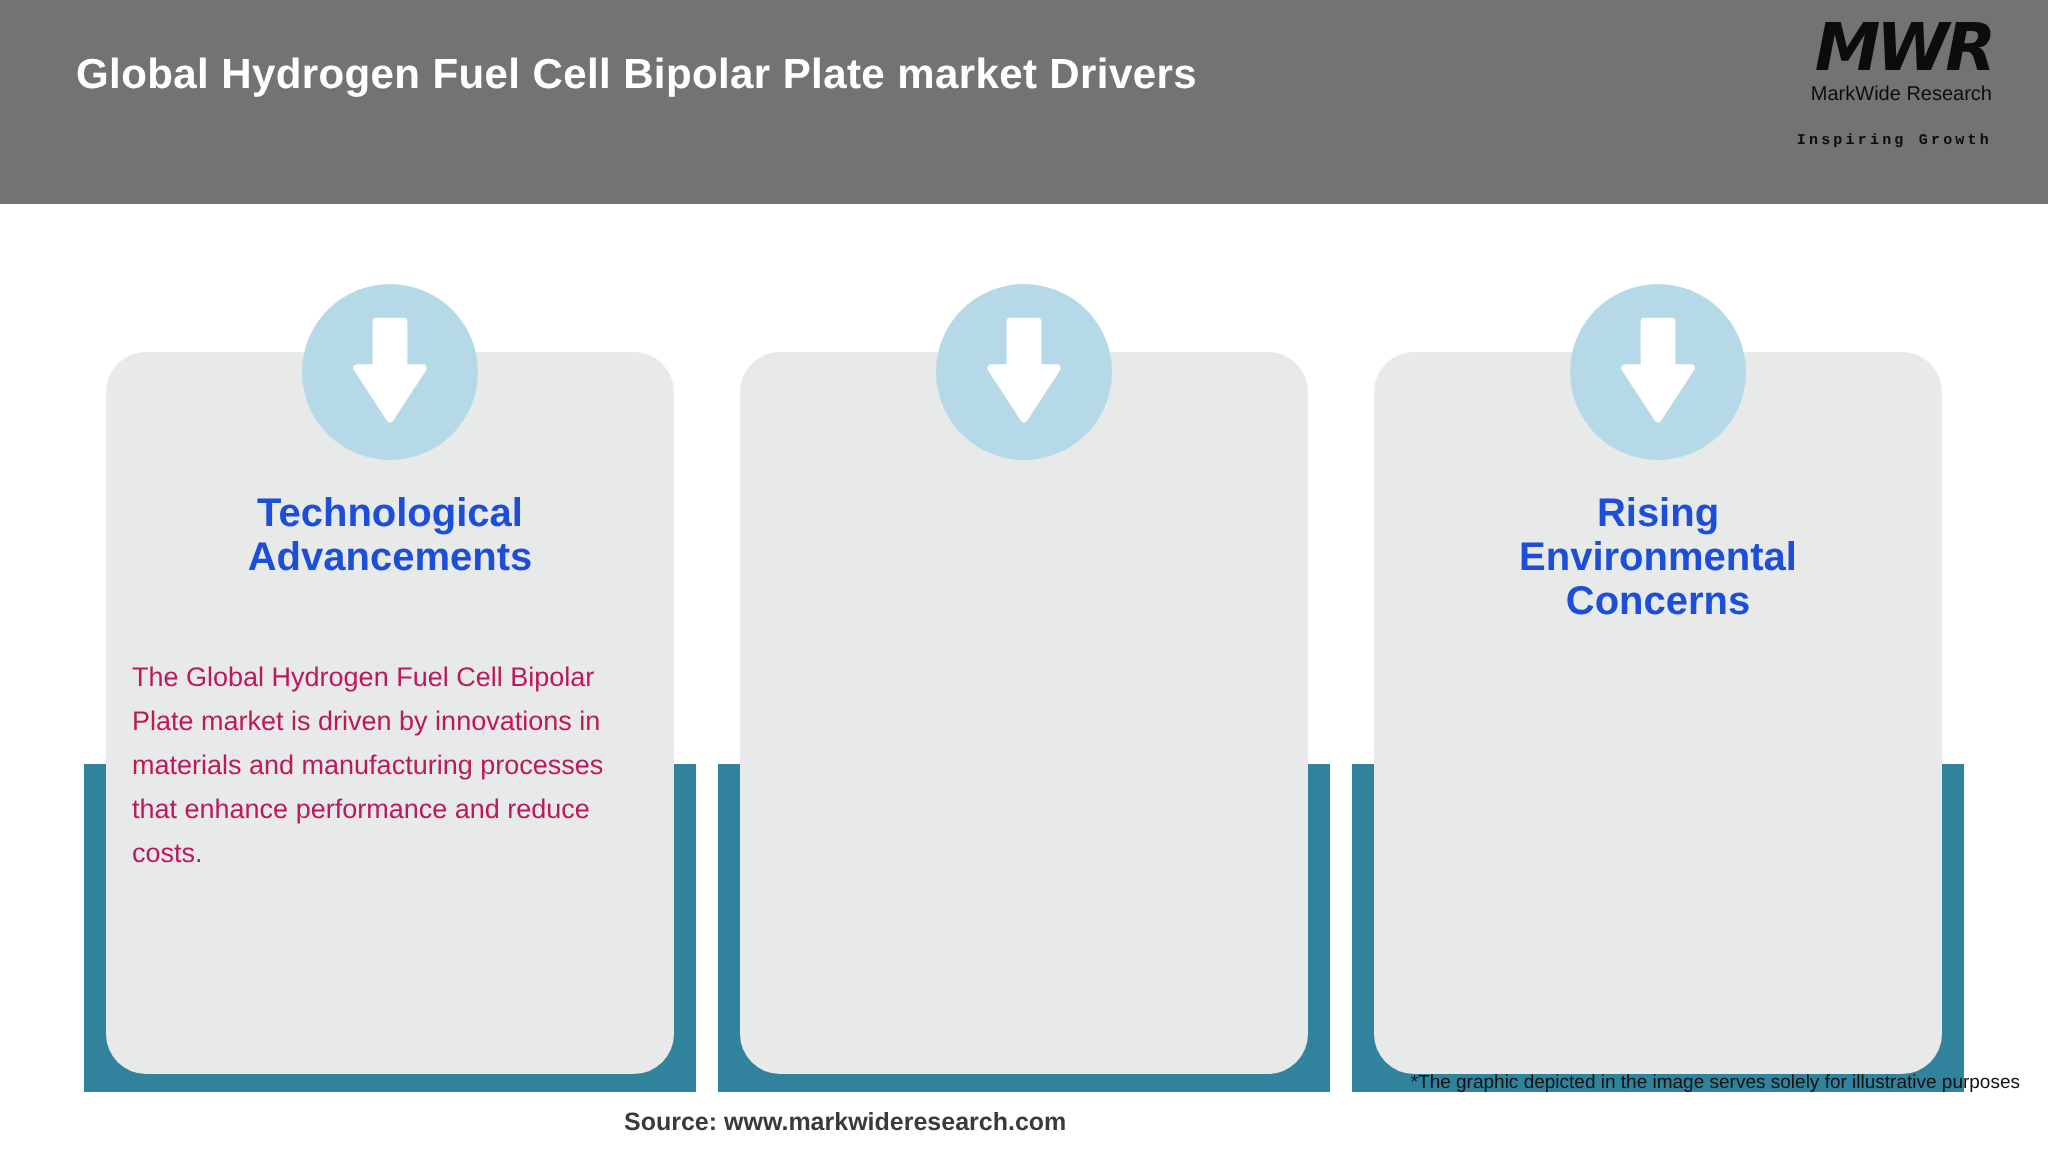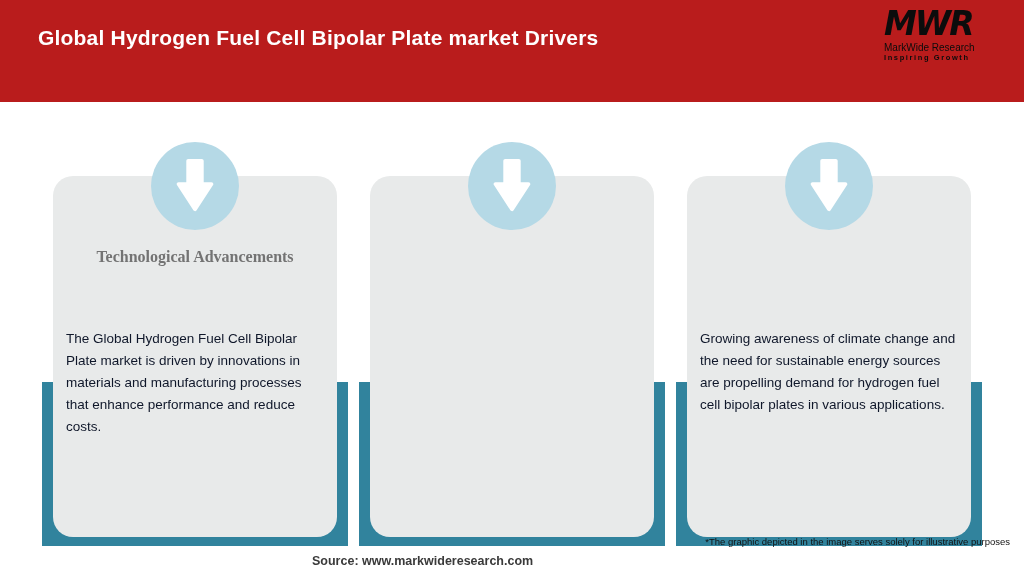--- a/index.html
+++ b/index.html
@@ -2,57 +2,57 @@
 <html><head>
 <meta charset="utf-8">
 <style>
   html,body { margin:0; padding:0; background:#ffffff; }
   .canvas {
     position:relative; width:1024px; height:576px; background:#ffffff;
     font-family:"Liberation Sans", sans-serif; overflow:hidden;
   }
 
   
-  .header { position:absolute; top:0; left:0; width:1024px; height:102px; background:#b91c1c; }
+  .header { position:absolute; top:0; left:0; width:1024px; height:102px; background:#737373; }
   .header-title {
     position:absolute; left:38px; top:26px; color:#ffffff;
     font-size:21px; font-weight:bold; letter-spacing:0.2px;
   }
-  .logo { position:absolute; top:6px; right:16px; width:124px; text-align:left; color:#0c0c0c; }
+  .logo { position:absolute; top:6px; right:28px; width:124px; text-align:right; color:#0c0c0c; }
   .logo-acronym {
     font-size:33px; font-weight:800; font-style:italic; letter-spacing:-2px;
     line-height:36px; font-family:"DejaVu Sans", sans-serif;
   }
   .logo-name { font-size:10px; font-weight:normal; line-height:11px; }
-  .logo-tagline { font-size:7.5px; font-weight:bold; letter-spacing:1.6px; line-height:9px; margin-top:0; }
+  .logo-tagline { font-size:7.5px; font-weight:bold; letter-spacing:1.6px; line-height:9px; margin-top:14px;font-family:Liberation Mono, monospace; }
 
   
   .card-group { position:absolute; top:0; width:284px; height:576px; }
   .g1 { left:53px; } .g2 { left:370px; } .g3 { left:687px; }
 
   .frame { position:absolute; left:-11px; top:382px; width:306px; height:164px; background:#31839D; }
   .card {
     position:absolute; left:0; top:176px; width:284px; height:361px;
     background:#E8EAEA; border-radius:20px;
   }
   .circle {
     position:absolute; left:98px; top:142px; width:88px; height:88px; border-radius:50%;
     background:#B5D9E6; display:flex; align-items:center; justify-content:center;
   }
   .circle svg { display:block; }
 
   .card-title {
     position:absolute; top:246px; left:12px; width:260px; text-align:center;
-    font-size:16px; font-weight:bold; line-height:22px; color:#737373;font-family:Liberation Serif, serif;
+    font-size:20px; font-weight:bold; line-height:22px; color:#1d4ed8;
   }
   .g3 .card-title { left:42px; width:200px; }
 
   .card-body {
     position:absolute; top:328px; left:13px; width:256px;
-    font-size:13.5px; line-height:22px; color:#0f172a; text-align:left;
+    font-size:13.5px; line-height:22px; color:#be185d; text-align:left;
   }
 
   
   .source {
     position:absolute; left:312px; top:554px; width:400px; text-align:left;
     font-size:12.5px; font-weight:bold; color:#3a3a3a;
   }
   .disclaimer { position:absolute; right:14px; top:536px; font-size:9.5px; color:#111111; }
 </style>
 </head>
@@ -92,19 +92,19 @@
   </div>
 
   <div class="card-group g3">
     <div class="frame"></div>
     <div class="card"></div>
     <div class="circle">
       <svg width="44" height="58" viewBox="0 0 44 60" aria-hidden="true">
         <path d="M15 4 h14 v24 h10 L22 54 L5 28 h10 Z" fill="#ffffff" stroke="#ffffff" stroke-width="4" stroke-linejoin="round"></path>
       </svg>
     </div>
-    <div class="card-body">Growing awareness of climate change and the need for sustainable energy sources are propelling demand for hydrogen fuel cell bipolar plates in various applications.</div>
+    <div class="card-title">Rising Environmental Concerns</div>
   </div>
 
   <div class="source">Source: www.markwideresearch.com</div>
   <div class="disclaimer">*The graphic depicted in the image serves solely for illustrative purposes</div>
 
 </div>
 
 </body></html>

